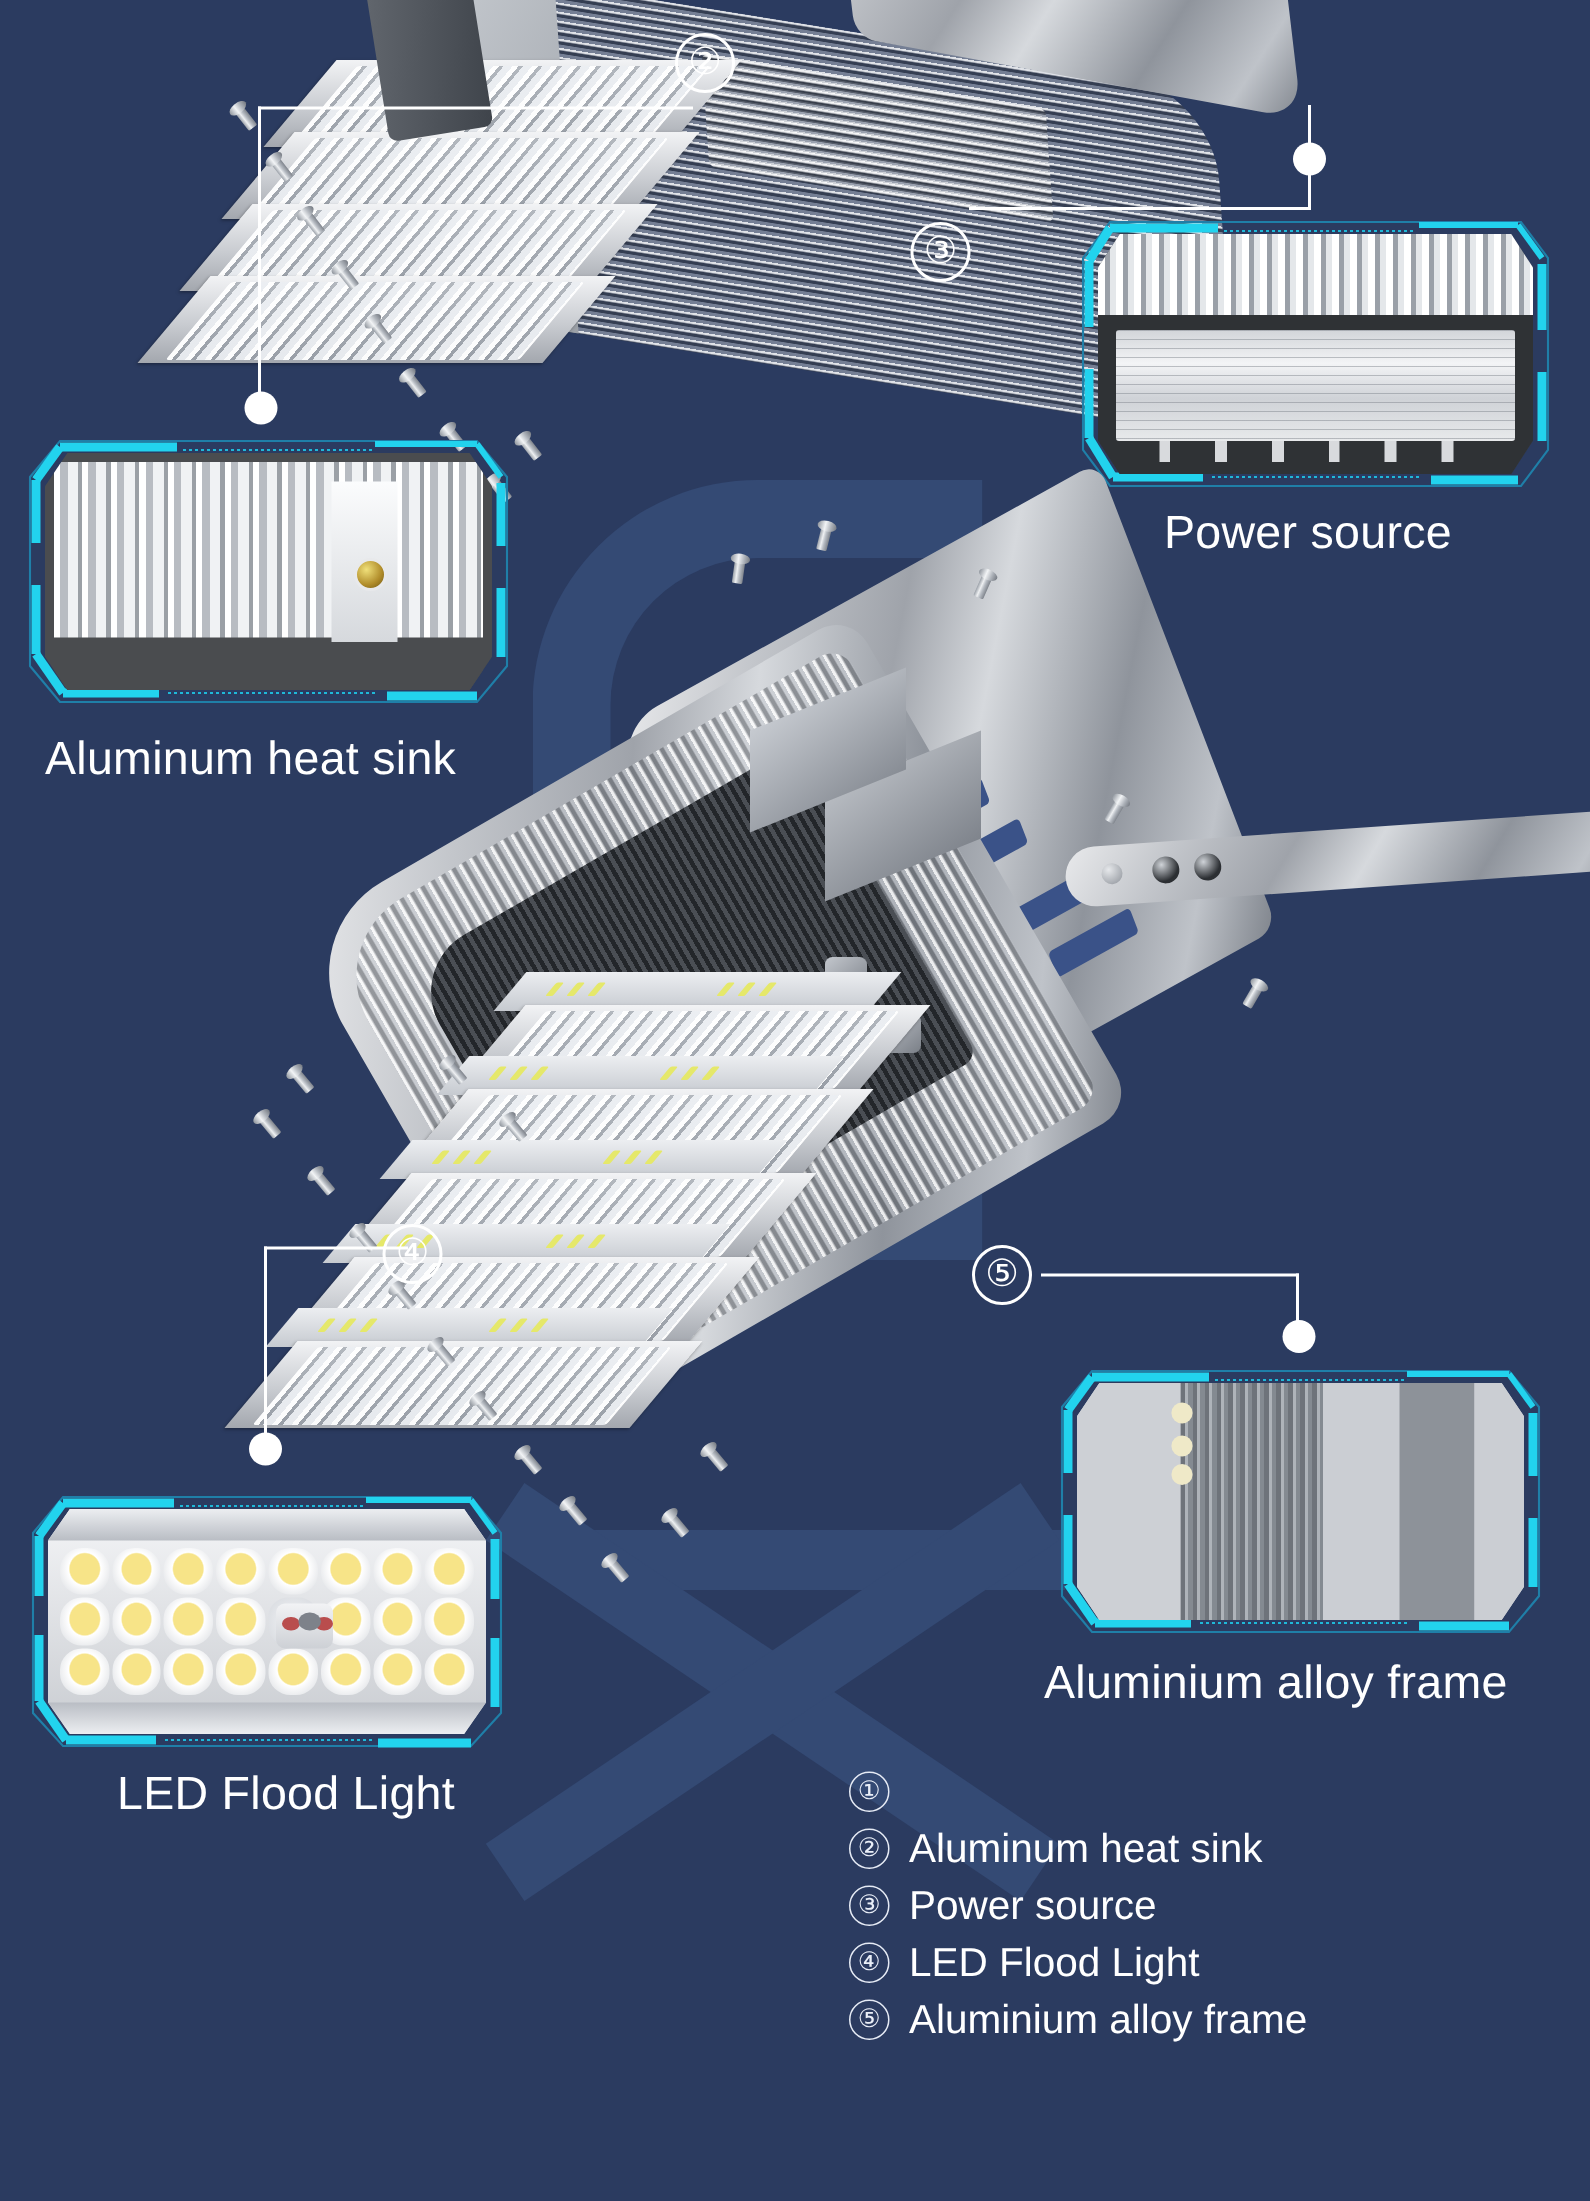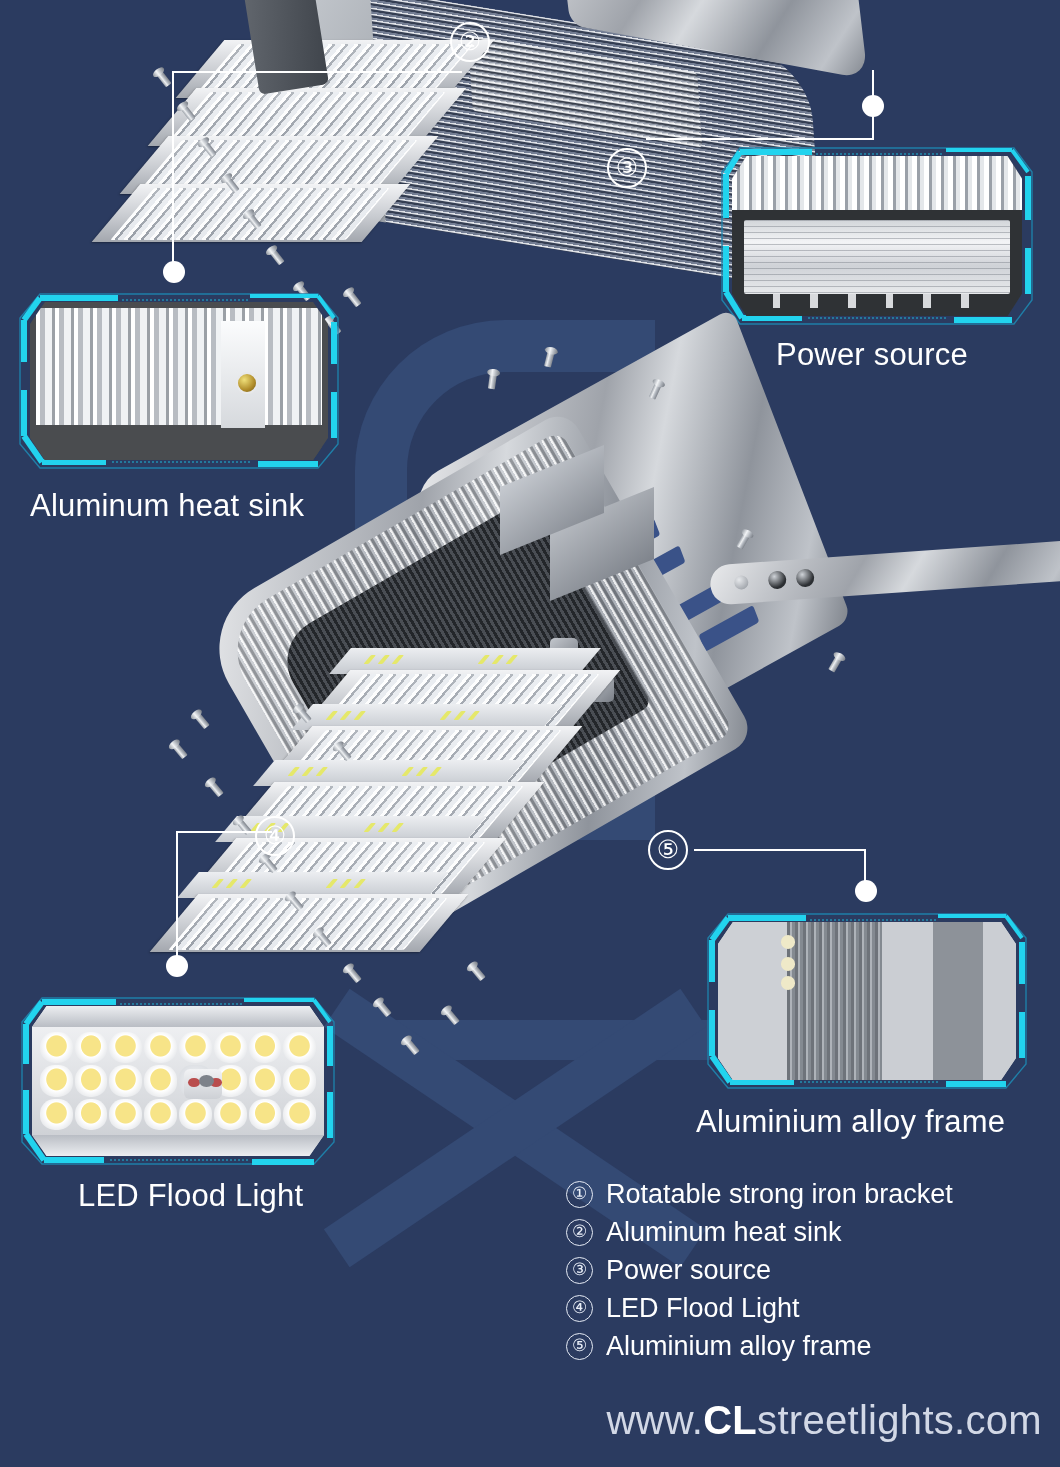--- a/index.html
+++ b/index.html
@@ -507,37 +507,33 @@
       <div style="position:absolute;left:21%;top:8%;width:5%;height:9%;border-radius:50%;background:#efe9c8;"></div>
       <div style="position:absolute;left:21%;top:22%;width:5%;height:9%;border-radius:50%;background:#efe9c8;"></div>
       <div style="position:absolute;left:21%;top:34%;width:5%;height:9%;border-radius:50%;background:#efe9c8;"></div>
     </div>
   </div>
   <div class="cl-label" style="left:696px;top:1104px;">Aluminium alloy frame</div>
 
   <div class="legend">
     <div class="legend-row">
       <span class="legend-num">①</span>
-      <span class="legend-text">Rotatable strong iron bracket</span>
     </div>
     <div class="legend-row">
       <span class="legend-num">②</span>
       <span class="legend-text">Aluminum heat sink</span>
     </div>
     <div class="legend-row">
       <span class="legend-num">③</span>
       <span class="legend-text">Power source</span>
     </div>
     <div class="legend-row">
       <span class="legend-num">④</span>
       <span class="legend-text">LED Flood Light</span>
     </div>
     <div class="legend-row">
       <span class="legend-num">⑤</span>
       <span class="legend-text">Aluminium alloy frame</span>
     </div>
   </div>
 
-  <div class="url">
-    <span>www.</span><span class="cl">CL</span><span>streetlights.com</span>
-  </div>
 
 </div>
 
 </body></html>

